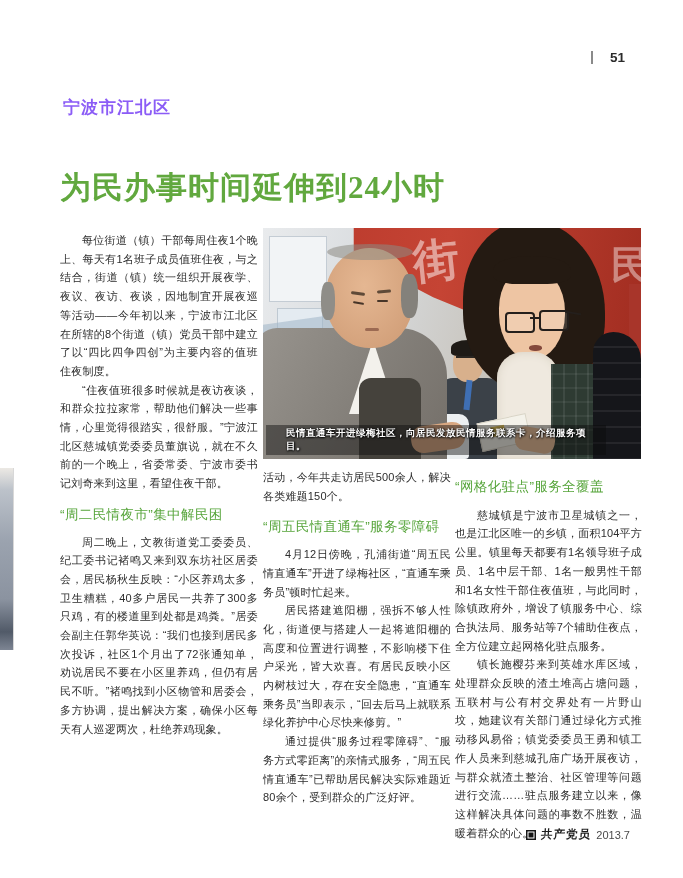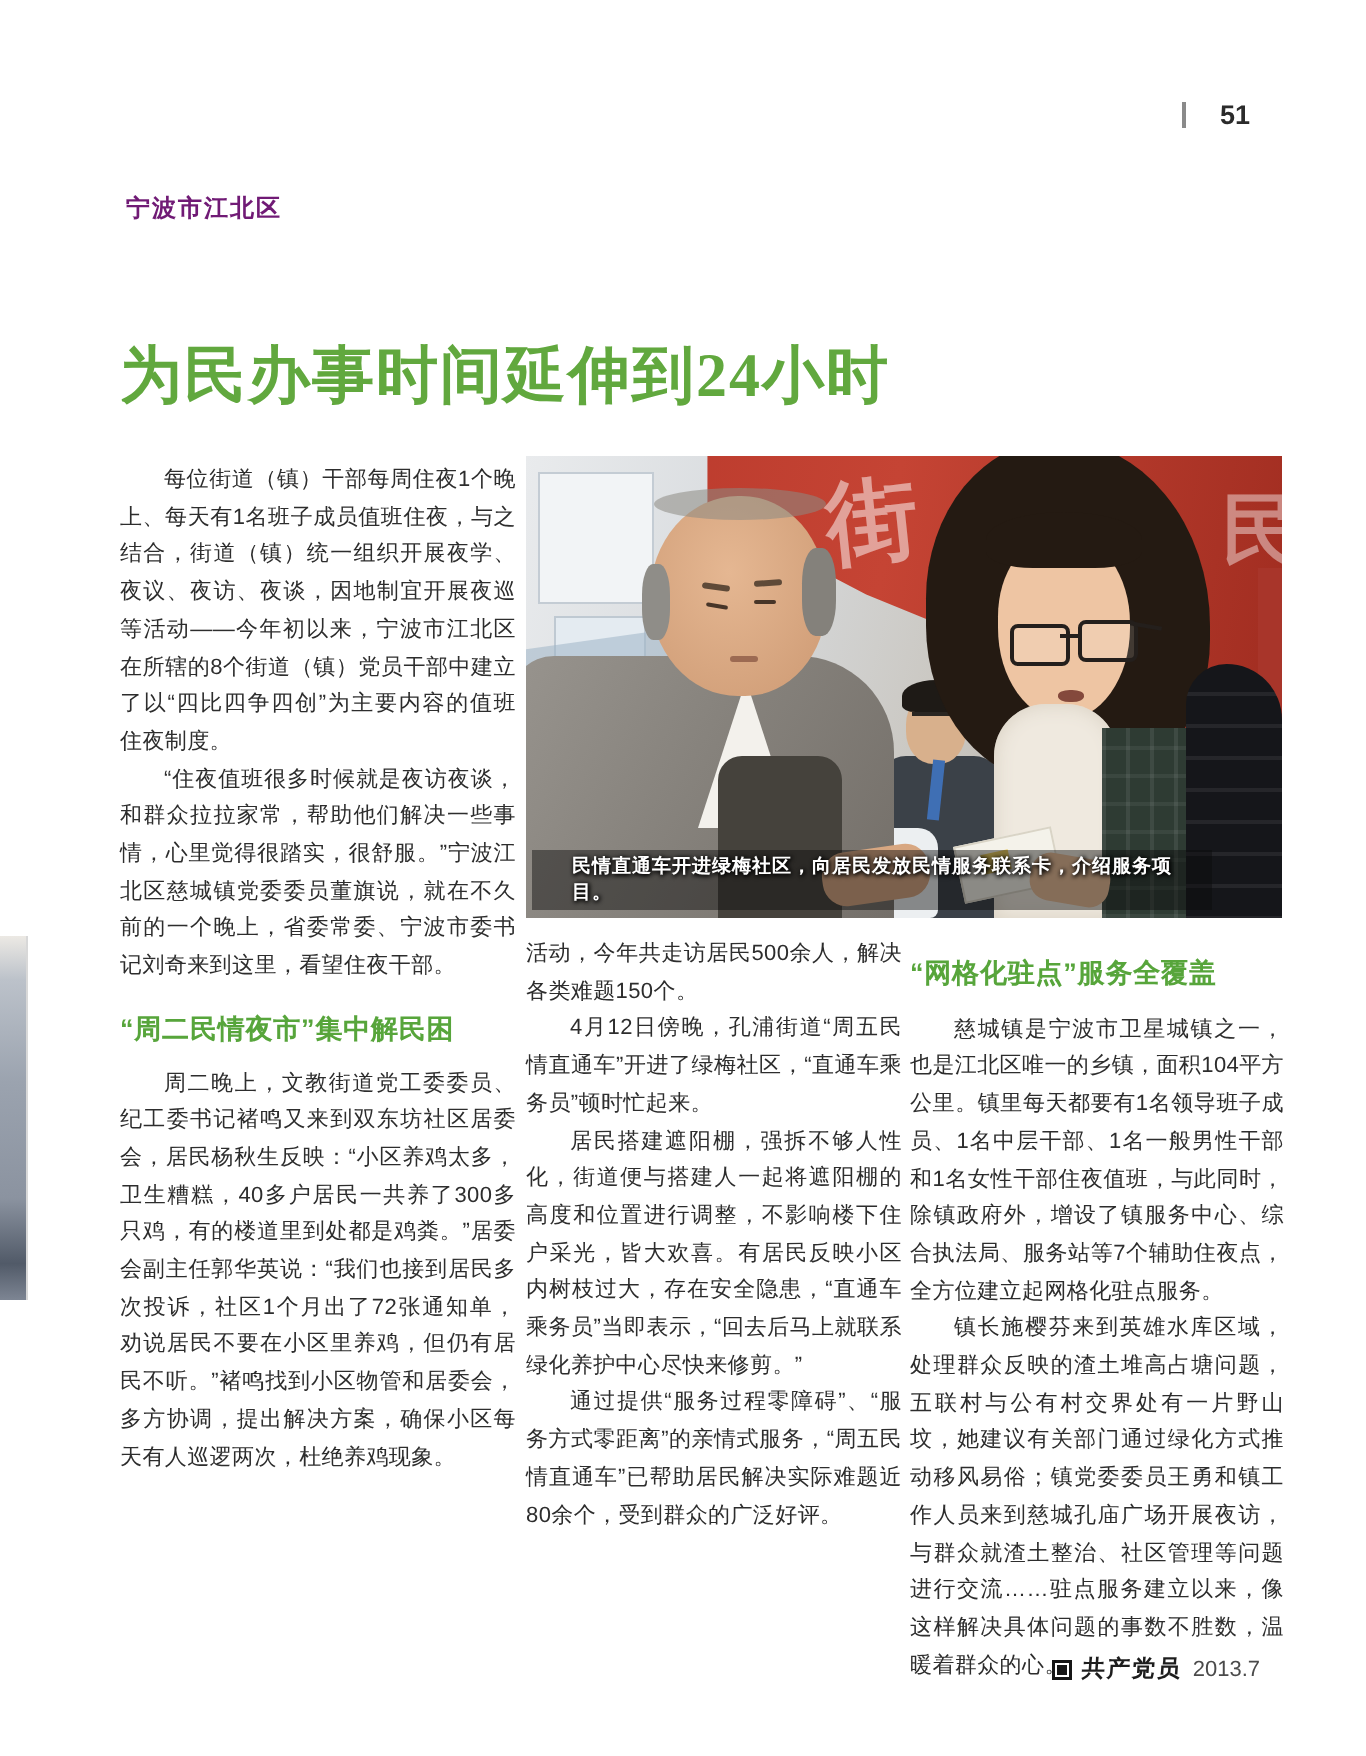--- a/index.html
+++ b/index.html
@@ -3,35 +3,35 @@
 <meta charset="utf-8">
 <style>
   html,body{margin:0;padding:0;background:#ffffff;}
   .page{position:relative;width:683px;height:878px;background:#fff;overflow:hidden;
         outline:1px solid #d6d6d6;font-family:"Liberation Sans",sans-serif;}
   
   .pagenum{position:absolute;top:50px;right:58px;display:flex;align-items:center;gap:17px;}
   .pagenum .bar{display:inline-block;width:2px;height:13px;background:#8a8a8a;}
   .pagenum .num{font-size:13.5px;font-weight:bold;color:#2b2b2b;}
   
-  .region{position:absolute;left:63px;top:96px;font-size:12px;font-weight:bold;color:#701a75;letter-spacing:1px;}
+  .region{position:absolute;left:63px;top:96px;font-size:17px;font-weight:bold;color:#8b5cf6;letter-spacing:1px;}
   .intro{position:absolute;left:95px;top:120px;width:512px;font-family:"Liberation Serif","DejaVu Serif",serif;
          font-size:11.5px;line-height:21px;color:#bf3a2b;text-align:center;letter-spacing:.3px;}
   .intro .lbl{font-weight:bold;font-family:"Liberation Sans",sans-serif;letter-spacing:1px;}
   
   .headline{position:absolute;left:60px;top:168px;width:560px;font-family:"Liberation Serif","DejaVu Serif",serif;
             font-size:31px;font-weight:bold;color:#61a83e;letter-spacing:1px;line-height:40px;}
   
   .col{position:absolute;font-size:11px;line-height:18.7px;color:#2d2d2d;text-align:justify;letter-spacing:.2px;}
   .col1{left:60px;top:231px;width:198px;}
   .col2{left:263px;top:468px;width:188px;}
   .col3{left:455px;top:478px;width:187px;}
   .col p{margin:0;}
   .ind{text-indent:2em;}
-  .subhead{font-size:13.5px;font-weight:bold;color:#57a53b;margin:13px 0 8px 0;letter-spacing:.4px;}
+  .subhead{font-size:13.5px;font-weight:normal;color:#57a53b;margin:13px 0 8px 0;letter-spacing:.4px;}
   .subhead.first{margin-top:0;margin-bottom:9px;}
   
   .edge-strip{position:absolute;left:0;top:468px;width:13px;height:182px;
     background:linear-gradient(180deg,#ece9e4 0%,#bcc2ca 12%,#9ba3af 40%,#8b93a0 72%,#515a68 90%,#7d8593 100%);
     border-right:1px solid #d8d8d8;}
   
   .photo{position:absolute;left:263px;top:228px;width:378px;height:231px;overflow:hidden;
     background:linear-gradient(105deg,#e9ebed 0%,#d8dbde 28%,#cac7c1 55%,#b9b4ad 78%,#aaa49d 100%);}
   .photo *{position:absolute;}
   .ph-poster1{left:6px;top:8px;width:56px;height:64px;background:#f2f4f6;border:1px solid #c4ccd4;}
@@ -163,20 +163,21 @@
 
   <div class="col col1">
     <p class="ind">每位街道（镇）干部每周住夜1个晚上、每天有1名班子成员值班住夜，与之结合，街道（镇）统一组织开展夜学、夜议、夜访、夜谈，因地制宜开展夜巡等活动——今年初以来，宁波市江北区在所辖的8个街道（镇）党员干部中建立了以“四比四争四创”为主要内容的值班住夜制度。</p>
     <p class="ind">“住夜值班很多时候就是夜访夜谈，和群众拉拉家常，帮助他们解决一些事情，心里觉得很踏实，很舒服。”宁波江北区慈城镇党委委员董旗说，就在不久前的一个晚上，省委常委、宁波市委书记刘奇来到这里，看望住夜干部。</p>
     <div class="subhead">“周二民情夜市”集中解民困</div>
     <p class="ind">周二晚上，文教街道党工委委员、纪工委书记褚鸣又来到双东坊社区居委会，居民杨秋生反映：“小区养鸡太多，卫生糟糕，40多户居民一共养了300多只鸡，有的楼道里到处都是鸡粪。”居委会副主任郭华英说：“我们也接到居民多次投诉，社区1个月出了72张通知单，劝说居民不要在小区里养鸡，但仍有居民不听。”褚鸣找到小区物管和居委会，多方协调，提出解决方案，确保小区每天有人巡逻两次，杜绝养鸡现象。</p>
   </div>
 
   <div class="col col2">
     <p>活动，今年共走访居民500余人，解决各类难题150个。</p>
+    <div class="subhead">“周五民情直通车”服务零障碍</div>
     <p class="ind">4月12日傍晚，孔浦街道“周五民情直通车”开进了绿梅社区，“直通车乘务员”顿时忙起来。</p>
     <p class="ind">居民搭建遮阳棚，强拆不够人性化，街道便与搭建人一起将遮阳棚的高度和位置进行调整，不影响楼下住户采光，皆大欢喜。有居民反映小区内树枝过大，存在安全隐患，“直通车乘务员”当即表示，“回去后马上就联系绿化养护中心尽快来修剪。”</p>
     <p class="ind">通过提供“服务过程零障碍”、“服务方式零距离”的亲情式服务，“周五民情直通车”已帮助居民解决实际难题近80余个，受到群众的广泛好评。</p>
   </div>
 
   <div class="col col3">
     <div class="subhead first">“网格化驻点”服务全覆盖</div>
     <p class="ind">慈城镇是宁波市卫星城镇之一，也是江北区唯一的乡镇，面积104平方公里。镇里每天都要有1名领导班子成员、1名中层干部、1名一般男性干部和1名女性干部住夜值班，与此同时，除镇政府外，增设了镇服务中心、综合执法局、服务站等7个辅助住夜点，全方位建立起网格化驻点服务。</p>
     <p class="ind">镇长施樱芬来到英雄水库区域，处理群众反映的渣土堆高占塘问题，五联村与公有村交界处有一片野山坟，她建议有关部门通过绿化方式推动移风易俗；镇党委委员王勇和镇工作人员来到慈城孔庙广场开展夜访，与群众就渣土整治、社区管理等问题进行交流……驻点服务建立以来，像这样解决具体问题的事数不胜数，温暖着群众的心。</p>
   </div>

